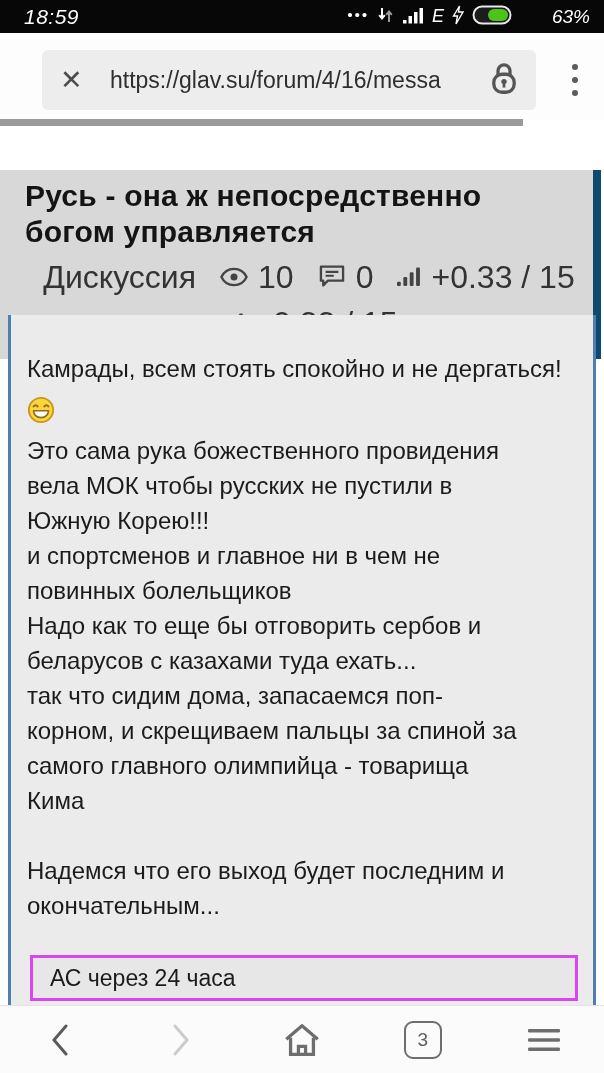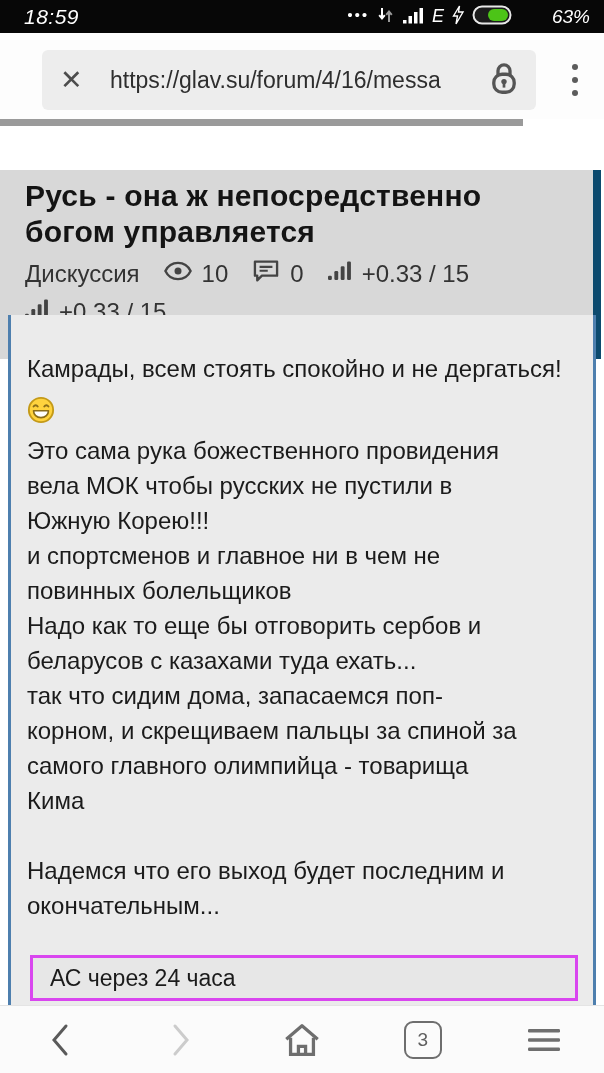--- a/index.html
+++ b/index.html
@@ -32,21 +32,21 @@
 
   
   .progress{position:absolute;top:119px;left:0;width:523px;height:7px;background:#9a9a9a;}
 
   
   .post-header{position:absolute;top:126px;left:0;width:593px;height:189px;background:#d8d8d8;
                border-right:8px solid #0c4a6e;box-sizing:content-box;margin-top:44px;}
   .post-title{margin:0;padding:8px 20px 0 25px;font-size:30px;font-weight:700;color:#141414;
               line-height:36px;letter-spacing:.2px;}
   .stats-row{display:flex;align-items:center;gap:10px;padding-left:25px;margin-top:9px;
-             font-size:24px;color:#333;}
+             font-size:32px;color:#333;justify-content:center;}
   .stats-row .num{color:#333;}
   .stats-row .gap-l{margin-left:14px;}
   .share-row{display:flex;align-items:center;gap:9px;padding-left:30px;margin-top:10px;}
   .share-btn{width:38px;height:38px;border-radius:4px;display:flex;align-items:center;
              justify-content:center;color:#fff;font-weight:700;text-decoration:none;box-sizing:border-box;}
   .share-fb{background:#3b5998;font-size:26px;font-family:"Liberation Serif",serif;}
   .share-tw{background:#29a3ef;}
   .share-vk{background:#4c1d95;font-size:20px;letter-spacing:-1px;}
   .share-ok{background:#ee7d28;}
   .share-more{background:#ffffff;color:#9a9a9a;font-size:16px;letter-spacing:1px;border:1px solid #e2e2e2;}

